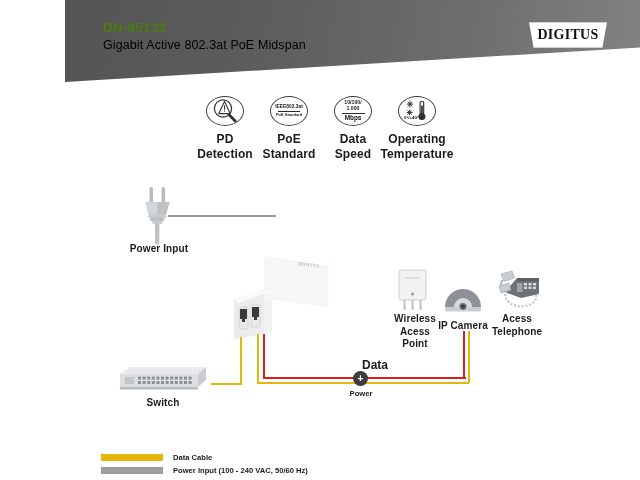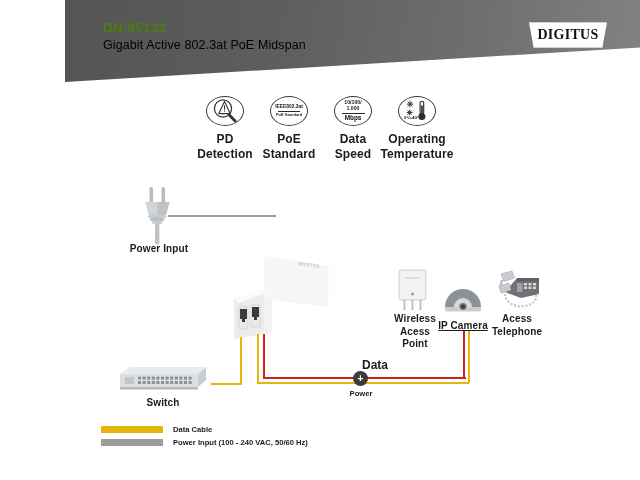--- a/index.html
+++ b/index.html
@@ -60,21 +60,21 @@
   
   .dp-badge{position:absolute;left:353px;top:371px;width:15px;height:15px;
     border-radius:50%;background:#3c3c3c;display:flex;align-items:center;
     justify-content:center;color:#fff;font-size:10px;font-weight:bold;line-height:1;}
   .dp-data{position:absolute;left:334px;top:358px;width:54px;text-align:right;
     font-size:12px;font-weight:bold;color:#1b1b1b;}
   .dp-power{position:absolute;left:334px;top:389px;width:54px;text-align:center;
     font-size:7.6px;font-weight:bold;color:#1b1b1b;}
 
   
-  .legend{position:absolute;left:101px;top:424px;}
+  .legend{position:absolute;left:101px;top:452px;}
   .leg-row{display:flex;align-items:center;height:11px;margin-bottom:2px;}
   .leg-sw{width:62px;height:7px;margin-right:10px;}
   .leg-txt{font-size:7.6px;font-weight:bold;color:#1b1b1b;white-space:nowrap;}
 </style>
 </head>
 <body>
 
 <div id="stage">
 
   <div class="header-wrap">
@@ -243,21 +243,21 @@
   </div>
 
   <svg style="position:absolute;left:442px;top:285px;" width="42" height="30" viewBox="0 0 42 30">
     <path d="M3 22 A18 18 0 0 1 39 22 Z" fill="#8e9296"></path>
     <path d="M3 22 H39 V24.5 A2 2 0 0 1 37 26.5 H5 A2 2 0 0 1 3 24.5 Z" fill="#c9cdd1"></path>
     <path d="M12 22 A9 9 0 0 1 30 22 Z" fill="#d7dadd"></path>
     <circle cx="21" cy="21.5" r="5.2" fill="#d4d7da"></circle>
     <circle cx="21" cy="21.5" r="3.6" fill="#6d7175"></circle>
     <circle cx="21" cy="21.5" r="1.9" fill="#3c4044"></circle>
   </svg>
-  <div class="lbl" style="left:437px;top:320px;width:52px;text-decoration:underline;">IP Camera</div>
+  <div class="lbl" style="left:437px;top:320px;width:52px;">IP Camera</div>
 
   <svg style="position:absolute;left:491px;top:268px;" width="52" height="45" viewBox="0 0 52 45">
     <path d="M14 24 L26 10 L48 10 L48 26 L30 30 Z" fill="#6e7276"></path>
     <path d="M26 10 L48 10 L48 13 L26 13 Z" fill="#5c6064"></path>
     <g fill="#d9dcdf">
       <rect x="33" y="15" width="3" height="2.4"></rect>
         <rect x="37.5" y="15" width="3" height="2.4"></rect>
       <rect x="42" y="15" width="3" height="2.4"></rect>
       <rect x="33" y="18.6" width="3" height="2.4"></rect>
         <rect x="37.5" y="18.6" width="3" height="2.4"></rect>

